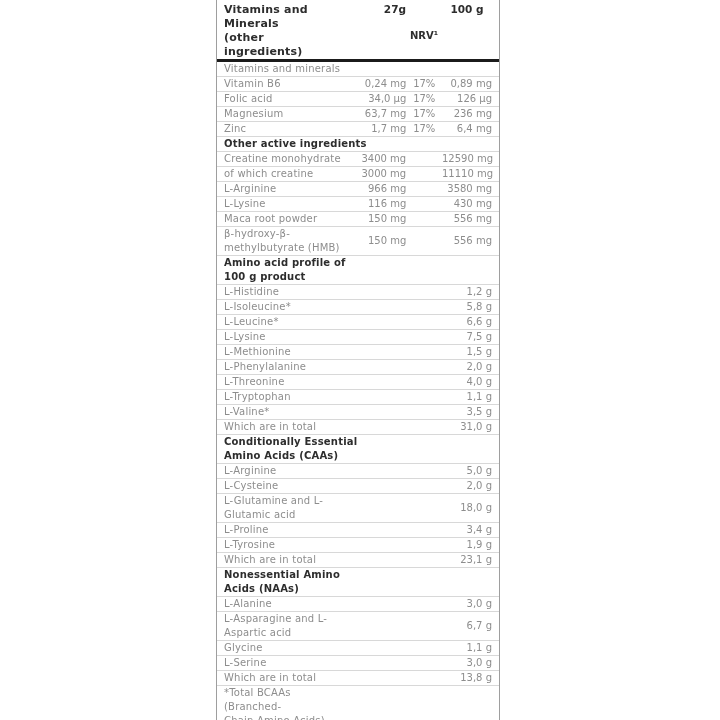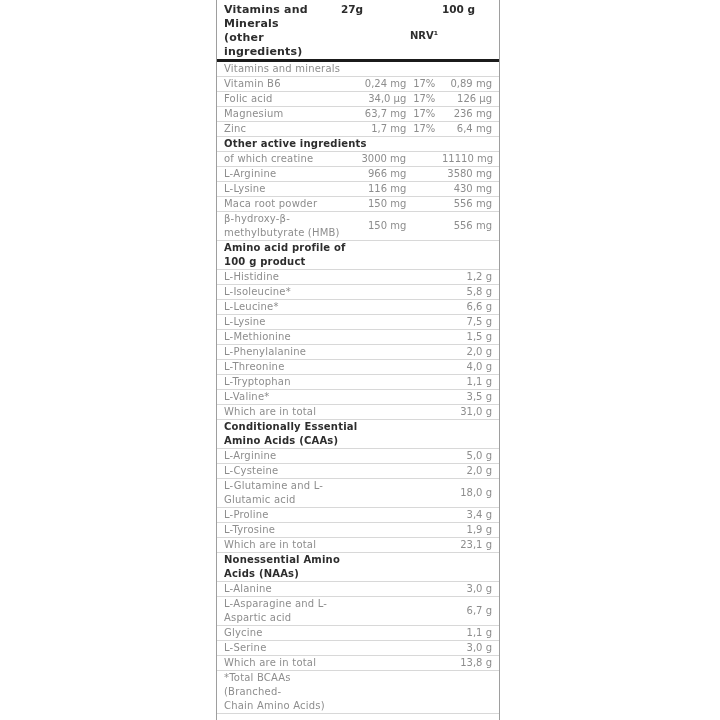--- a/index.html
+++ b/index.html
@@ -28,31 +28,31 @@
     border-bottom: 3px solid #1b1b1b;
     color: #2d2d2d;
   }
   .th-label {
     flex: 1;
     font-size: 11px; line-height: 14px; font-weight: bold;
     letter-spacing: 0.2px;
   }
   .th-label span { display: block; }
   .th-serving {
-    width: 65px; text-align: left;
+    width: 65px; text-align: right;
     font-size: 10.5px; line-height: 13px; font-weight: bold;
   }
   .th-nrv {
     width: 36px; text-align: center;
     font-size: 10px; line-height: 12px; font-weight: bold;
     padding-top: 7px;
     margin-top: 20px;
   }
   .th-per100 {
-    width: 50px; text-align: left;
+    width: 50px; text-align: center;
     font-size: 10.5px; line-height: 13px; font-weight: bold;
   }
 
   
   .row {
     display: flex;
     align-items: center;
     min-height: 15px;
     padding: 0 7px;
     border-bottom: 1px solid #d8d8d8;
@@ -120,20 +120,26 @@
         <div class="row item">
           <div class="c-label">Zinc</div>
           <div class="c-serving">1,7 mg</div>
           <div class="c-nrv">17%</div>
           <div class="c-per100">6,4 mg</div>
         </div>
         <div class="row section">
           <div class="c-label">Other active ingredients</div>
         </div>
         <div class="row item">
+          <div class="c-label">Creatine monohydrate</div>
+          <div class="c-serving">3400 mg</div>
+          <div class="c-nrv"></div>
+          <div class="c-per100">12590 mg</div>
+        </div>
+        <div class="row item">
           <div class="c-label">of which creatine</div>
           <div class="c-serving">3000 mg</div>
           <div class="c-nrv"></div>
           <div class="c-per100">11110 mg</div>
         </div>
         <div class="row item">
           <div class="c-label">L-Arginine</div>
           <div class="c-serving">966 mg</div>
           <div class="c-nrv"></div>
           <div class="c-per100">3580 mg</div>

